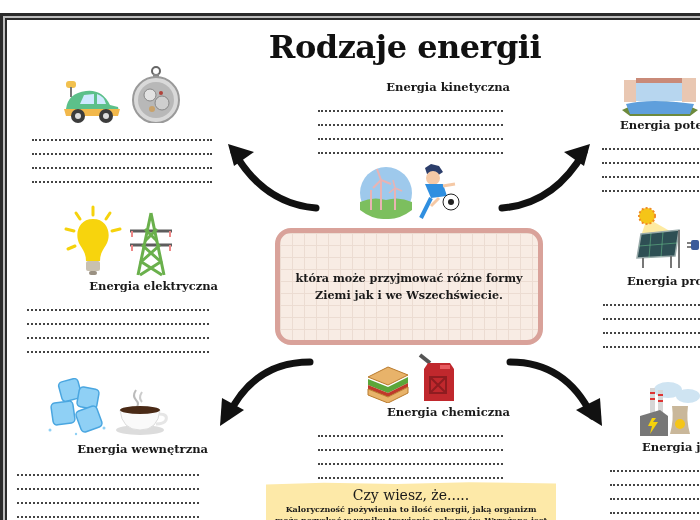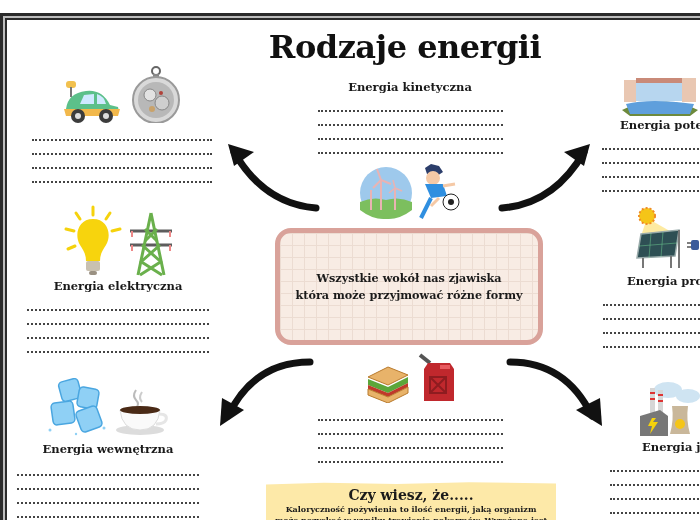--- a/index.html
+++ b/index.html
@@ -3,35 +3,35 @@
 <meta charset="utf-8">
 <style>
   html, body { margin:0; padding:0; background:#ffffff; }
   body { width:700px; height:520px; overflow:hidden; position:relative;
          font-family:"DejaVu Serif", "Liberation Serif", serif; color:#1a1a1a; }
   .frame { position:absolute; left:0; top:13px; width:720px; height:540px;
            border:3px solid #2b2b2b; box-shadow: inset 0 0 0 2px #bdbdbd, inset 0 0 0 4px #2b2b2b; box-sizing:border-box; }
   .title { position:absolute; left:0; width:820px; top:28px; text-align:center;
            font-family:"DejaVu Serif", serif; font-weight:bold; font-size:32px; letter-spacing:-0.5px; color:#111; }
   .title span { display:inline-block; margin-left:-10px; }
-  .section { position:absolute; text-align:center; }
+  .section { position:absolute; text-align:right; }
   .section .label { font-weight:bold; font-size:11.5px; white-space:nowrap; color:#1a1a1a; }
   .lines { margin-top:4px; }
   .line { height:12px; border-bottom:2px dotted #444; margin:0 auto; }
   .icons { display:flex; justify-content:center; align-items:flex-end; gap:4px; }
   .center-box { position:absolute; left:275px; top:228px; width:268px; height:117px;
                 border:5px solid #d9a29a; border-radius:16px; box-sizing:border-box;
                 background-color:#f8ece4;
                 background-image: linear-gradient(#ecdcd2 1px, transparent 1px), linear-gradient(90deg, #ecdcd2 1px, transparent 1px);
                 background-size:12px 12px;
                 display:flex; align-items:center; justify-content:center; text-align:center;
                 font-weight:bold; font-size:11.2px; line-height:17px; padding:0 10px; }
   .did-you-know { position:absolute; left:266px; top:481px; width:290px; height:60px;
                   background:#fde9a8; text-align:center; clip-path: polygon(0 6%, 20% 3%, 45% 5%, 70% 2%, 100% 4%, 100% 100%, 0 100%); }
-  .did-you-know .h { font-weight:bold; font-size:14px; margin-top:6px; font-family:"DejaVu Serif", serif; }
+  .did-you-know .h { font-weight:normal; font-size:14px; margin-top:6px; font-family:"DejaVu Serif", serif; }
   .did-you-know .t { font-weight:bold; font-size:8px; margin-top:1px; line-height:11px; padding:0 8px; }
   .arrow { position:absolute; }
   svg { display:block; }
 </style>
 </head>
 <body>
 
 <div class="frame"></div>
 
 <div class="title"><span>Rodzaje energii</span></div>
@@ -196,22 +196,22 @@
   <div class="lines">
     <div class="line" style="width:140px; margin:0;"></div>
     <div class="line" style="width:140px; margin:0;"></div>
     <div class="line" style="width:140px; margin:0;"></div>
     <div class="line" style="width:140px; margin:0;"></div>
   </div>
 </div>
 
 <div class="center-box">
   <div>
-    <div>Wszystkie wokół nas zjawiska</div>
     <div>która może przyjmować różne formy</div>
+    <div>Ziemi jak i we Wszechświecie.</div>
   </div>
 </div>
 
 <div class="section" style="left:8px; top:378px; width:200px;">
   <div class="icons">
     <svg width="64" height="58" viewBox="0 0 64 58">
       <g fill="#8fd0f5" stroke="#4aa6e0" stroke-width="1.5">
         <rect x="14" y="2" width="20" height="20" rx="4" transform="rotate(-15 24 12)"></rect>
         <rect x="32" y="10" width="20" height="20" rx="4" transform="rotate(10 42 20)"></rect>
         <rect x="6" y="24" width="22" height="22" rx="4" transform="rotate(-8 17 35)"></rect>
@@ -249,20 +249,21 @@
       <path d="M4 24 L24 32 L44 22 L44 26 L24 36 L4 28 Z" fill="#c0392b"></path>
       <path d="M4 28 L24 36 L44 26 L44 32 L24 42 L4 34 Z" fill="#e8b36a" stroke="#b97a2c"></path>
     </svg>
     <svg width="40" height="50" viewBox="0 0 40 50">
       <path d="M4 2 L14 10" stroke="#555" stroke-width="4"></path>
       <path d="M12 10 L34 10 L38 16 L38 48 L8 48 L8 16 Z" fill="#c0282d"></path>
       <rect x="24" y="12" width="10" height="4" fill="#e85a5f"></rect>
       <path d="M14 24 L30 24 L30 40 L14 40 Z M14 24 L30 40 M30 24 L14 40" stroke="#8e1c20" stroke-width="2" fill="none"></path>
     </svg>
   </div>
+  <div class="label" style="margin-top:2px;">Energia chemiczna</div>
   <div class="lines">
     <div class="line" style="width:185px"></div>
     <div class="line" style="width:185px"></div>
     <div class="line" style="width:185px"></div>
     <div class="line" style="width:185px"></div>
   </div>
 </div>
 
 <div class="section" style="left:610px; top:380px; width:160px; text-align:left;">
   <svg width="64" height="58" viewBox="0 0 64 58" style="margin-left:28px;">

